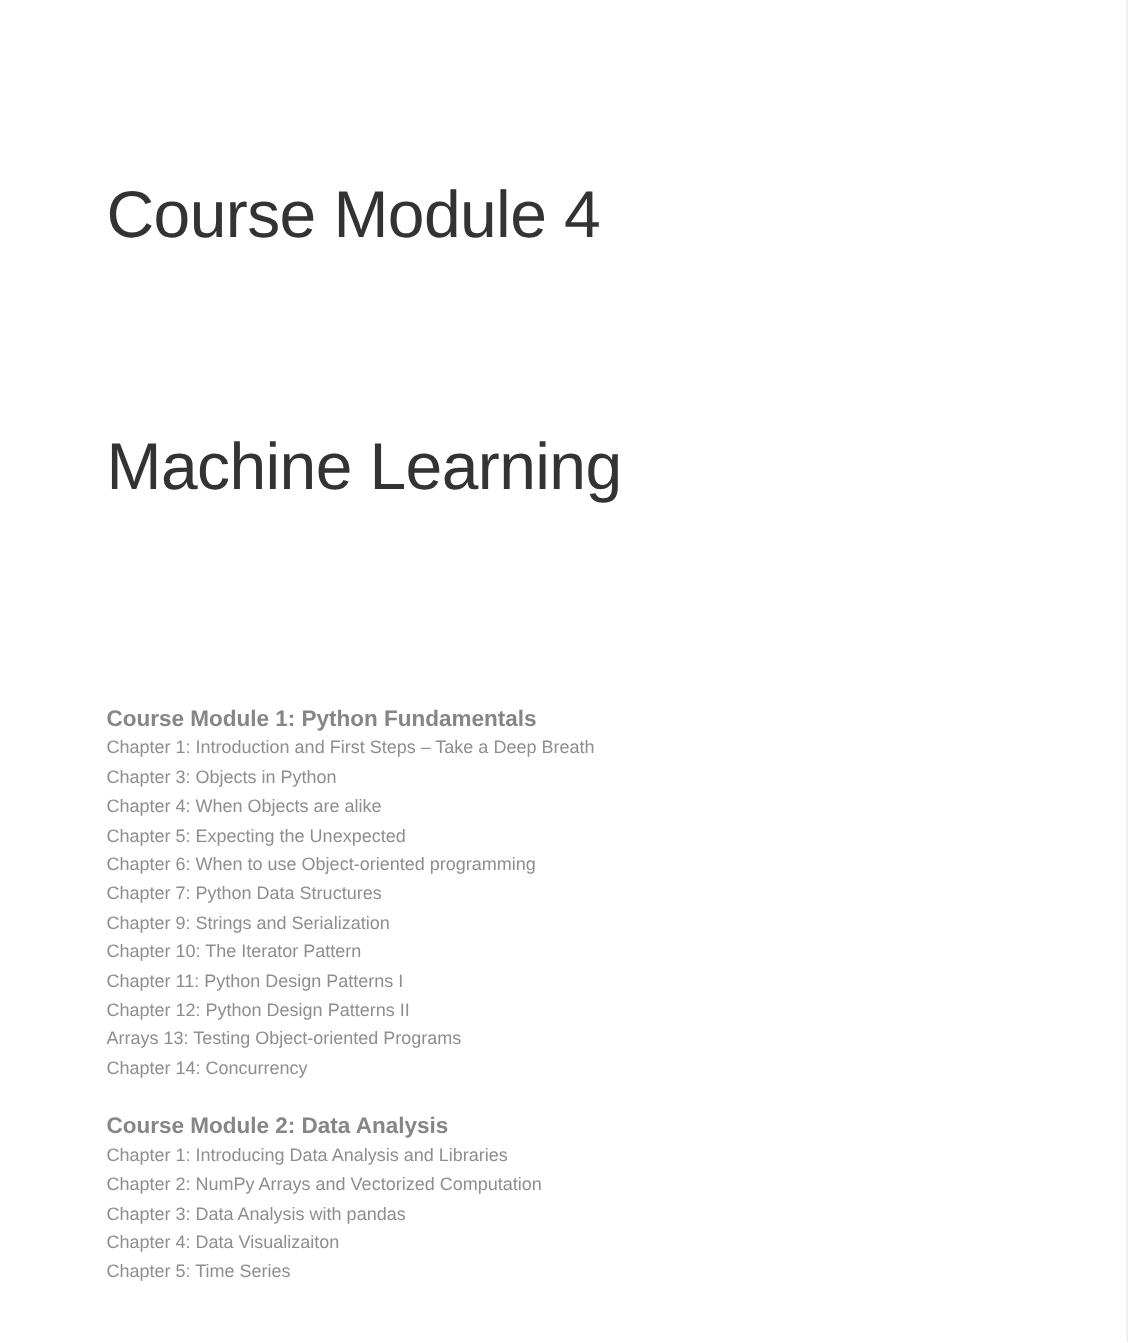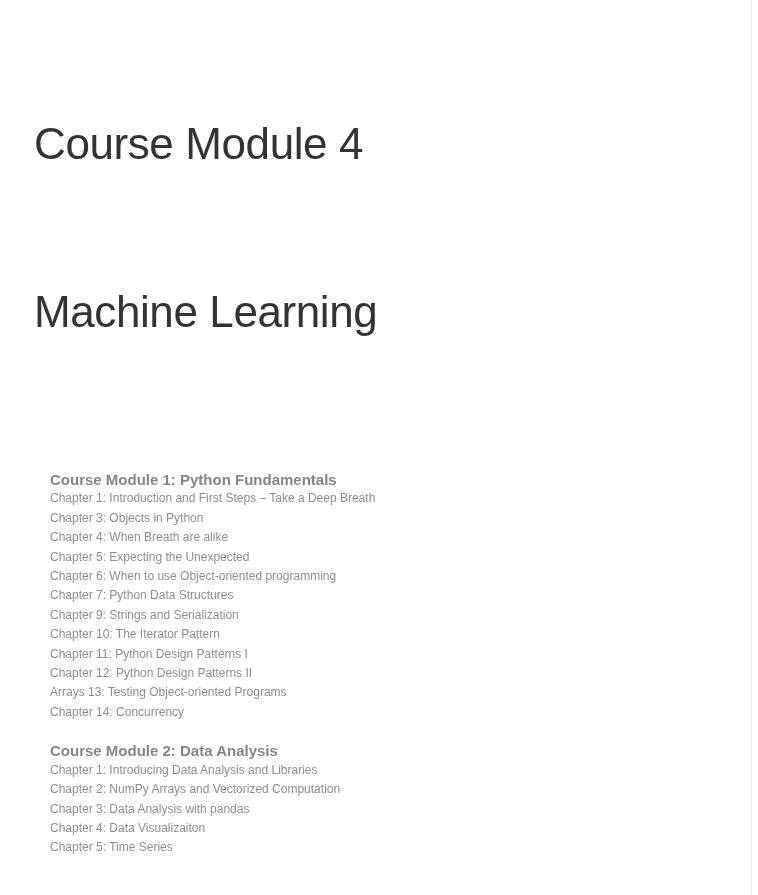--- a/index.html
+++ b/index.html
@@ -14,20 +14,21 @@
     font-family: "Liberation Sans", sans-serif;
   }
   #page {
     position: relative;
     width: 752px;
     height: 895px;
     background: #ffffff;
     border-right: 1px solid #ececec;
     box-sizing: border-box;
     overflow: hidden;
+    padding-left: 37px;
   }
   #content {
     padding: 0 34px;
   }
   .page-title {
     margin: 0;
     padding-top: 4px;
     font-size: 44px;
     line-height: 56px;
     font-weight: 400;
@@ -36,21 +37,20 @@
     white-space: pre;
   }
   .title-line {
     display: block;
   }
   .toc {
     margin-top: 18px;
   }
   .module {
     margin-bottom: 19px;
-    margin-left: 16px;
   }
   .module:last-child {
     margin-bottom: 0;
   }
   .module-heading {
     font-size: 15px;
     line-height: 19.4px;
     font-weight: bold;
     color: #868686;
   }
@@ -77,21 +77,21 @@
       <span class="title-line">Course Module 4</span>
       <span class="title-line">Machine Learning</span>
     </h1>
 
     <div class="toc" id="toc">
         <section class="module">
           <div class="module-heading">Course Module 1: Python Fundamentals</div>
           <ul class="chapter-list">
             <li class="chapter-item">Chapter 1: Introduction and First Steps – Take a Deep Breath</li>
             <li class="chapter-item">Chapter 3: Objects in Python</li>
-            <li class="chapter-item">Chapter 4: When Breath are alike</li>
+            <li class="chapter-item">Chapter 4: When Objects are alike</li>
             <li class="chapter-item">Chapter 5: Expecting the Unexpected</li>
             <li class="chapter-item">Chapter 6: When to use Object-oriented programming</li>
             <li class="chapter-item">Chapter 7: Python Data Structures</li>
             <li class="chapter-item">Chapter 9: Strings and Serialization</li>
             <li class="chapter-item">Chapter 10: The Iterator Pattern</li>
             <li class="chapter-item">Chapter 11: Python Design Patterns I</li>
             <li class="chapter-item">Chapter 12: Python Design Patterns II</li>
             <li class="chapter-item">Arrays 13: Testing Object-oriented Programs</li>
             <li class="chapter-item">Chapter 14: Concurrency</li>
           </ul>

